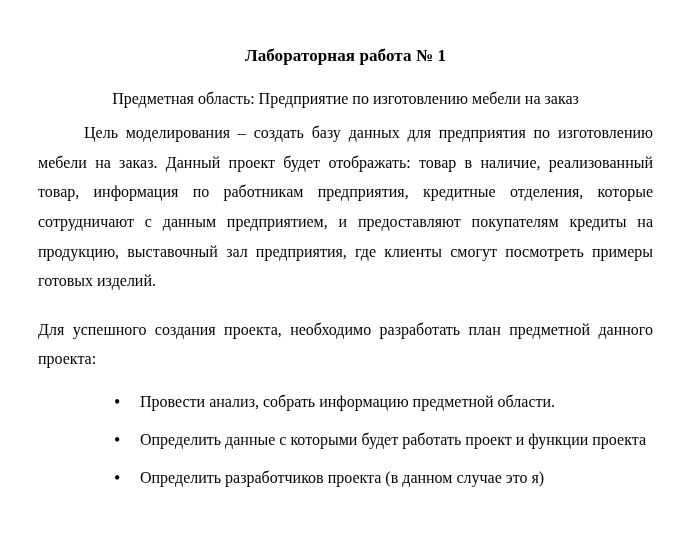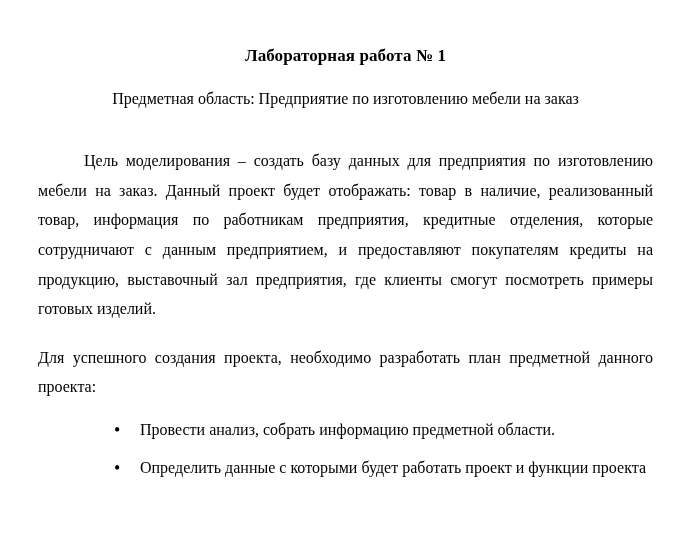--- a/index.html
+++ b/index.html
@@ -27,21 +27,21 @@
     font-weight: bold;
     font-size: 17px;
     line-height: 1.4;
     margin: 0 0 20px 0;
     letter-spacing: 0.1px;
   }
   .subject-line {
     text-align: center;
     font-size: 16px;
     line-height: 1.4;
-    margin: 0 0 36px 0;
+    margin: 0 0 8px 0;
   }
   .para {
     font-size: 16px;
     line-height: 1.85;
     text-align: justify;
     margin: 0 0 12px 0;
   }
   .para.indent {
     text-indent: 46px;
   }
@@ -79,15 +79,16 @@
 
   <p class="subject-line">Предметная область: Предприятие по изготовлению мебели на заказ</p>
 
   <p class="para indent para-spaced">Цель моделирования – создать базу данных для предприятия по изготовлению мебели на заказ. Данный проект будет отображать: товар в наличие, реализованный товар, информация по работникам предприятия, кредитные отделения, которые сотрудничают с данным предприятием, и предоставляют покупателям кредиты на продукцию, выставочный зал предприятия, где клиенты смогут посмотреть примеры готовых изделий.</p>
 
   <p class="para">Для успешного создания проекта, необходимо разработать план предметной данного проекта:</p>
 
   <ul class="bullets">
     <li>Провести анализ, собрать информацию предметной области.</li>
     <li>Определить данные с которыми будет работать проект и функции проекта</li>
+    <li>Определить разработчиков проекта (в данном случае это я)</li>
   </ul>
 
 </div>
 
 </body></html>

